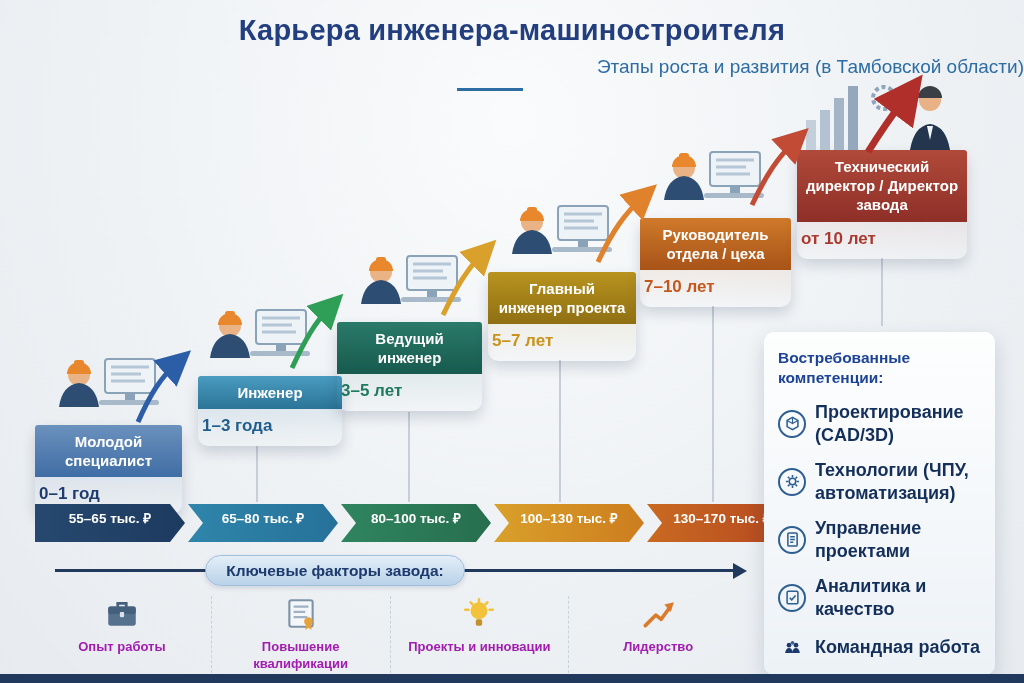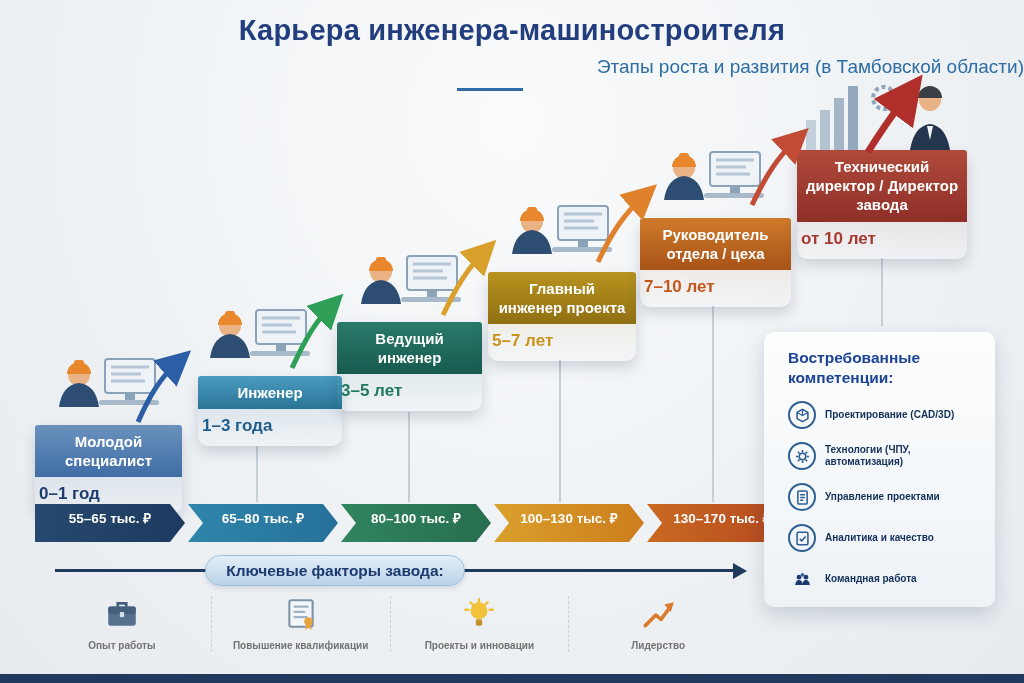--- a/index.html
+++ b/index.html
@@ -57,32 +57,32 @@
     border-top:8px solid transparent;border-bottom:8px solid transparent;border-left:14px solid #20395c}
   .pill{position:absolute;left:205px;top:555px;width:260px;height:31px;line-height:29px;
     text-align:center;font-weight:bold;font-size:15.5px;color:#1d3a6e;border-radius:16px;
     background:linear-gradient(180deg,#e3eef8,#b9d2e8);border:1px solid #9fc0dd;
     box-shadow:0 2px 5px rgba(30,50,90,.15)}
   .factors{position:absolute;left:33px;top:596px;width:714px;display:flex}
   .factor{flex:1 1 0;text-align:center;padding:0 6px}
   .factor + .factor{border-left:1px dashed #c9d2da}
   .f-icon{width:36px;height:36px;margin:0 auto 7px}
   .f-icon svg{width:36px;height:36px;display:block}
-  .f-label{font-size:10px;font-weight:bold;color:#737373;line-height:1.3}
-  
-  .card{position:absolute;left:764px;top:332px;width:231px;padding:16px 24px 14px;
+  .f-label{font-size:13px;font-weight:bold;color:#a21caf;line-height:1.3}
+  
+  .card{position:absolute;left:764px;top:332px;width:231px;padding:16px 14px 14px;
     background:linear-gradient(180deg,#fdfefe,#edf2f7);border-radius:10px;
     box-shadow:0 8px 20px rgba(30,50,90,.18)}
   .card-title{font-size:15.5px;font-weight:bold;color:#1c4396;line-height:1.3;margin-bottom:4px}
   .c-item{display:flex;align-items:center;gap:9px;margin-top:13px}
   .c-ic{flex:0 0 28px;width:28px;height:28px;border:2px solid #2e5f92;border-radius:50%;
     display:flex;align-items:center;justify-content:center}
   .c-ic.noring{border:none}
   .c-ic svg{width:17px;height:17px;display:block}
-  .c-label{font-size:10px;font-weight:bold;color:#14305a;line-height:1.25}
+  .c-label{font-size:18px;font-weight:bold;color:#14305a;line-height:1.25}
   
   .overlay{position:absolute;left:0;top:0;pointer-events:none}
   .footer-bar{position:absolute;left:0;bottom:0;width:100%;height:9px;background:#20395c}
 </style>
 </head>
 <body>
 
 <h1 class="title">Карьера инженера-машиностроителя</h1>
 <div class="subtitle">Этапы роста и развития (в Тамбовской области)</div>
 <div class="subtitle-line"></div>

